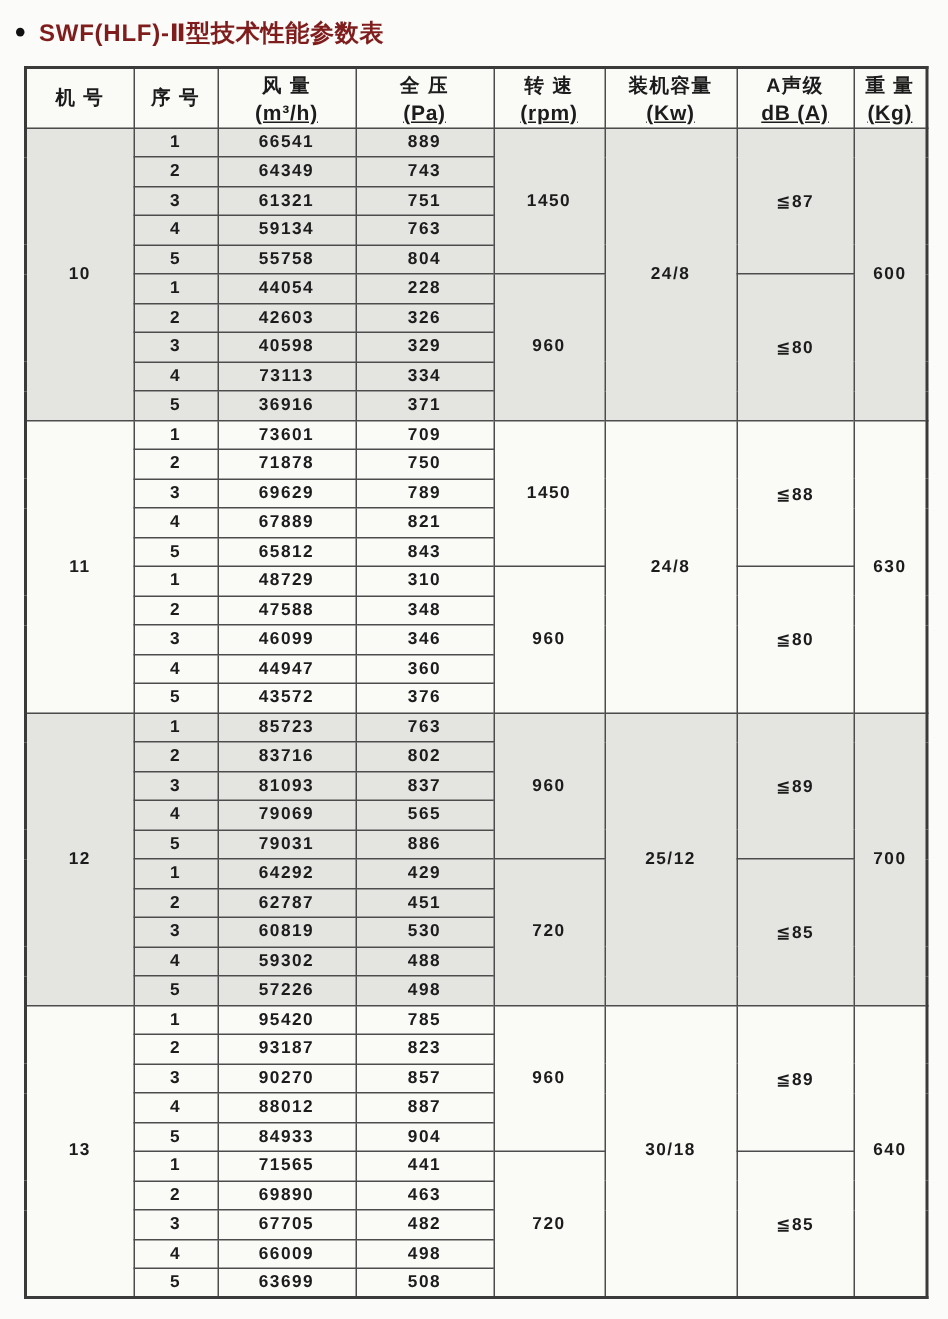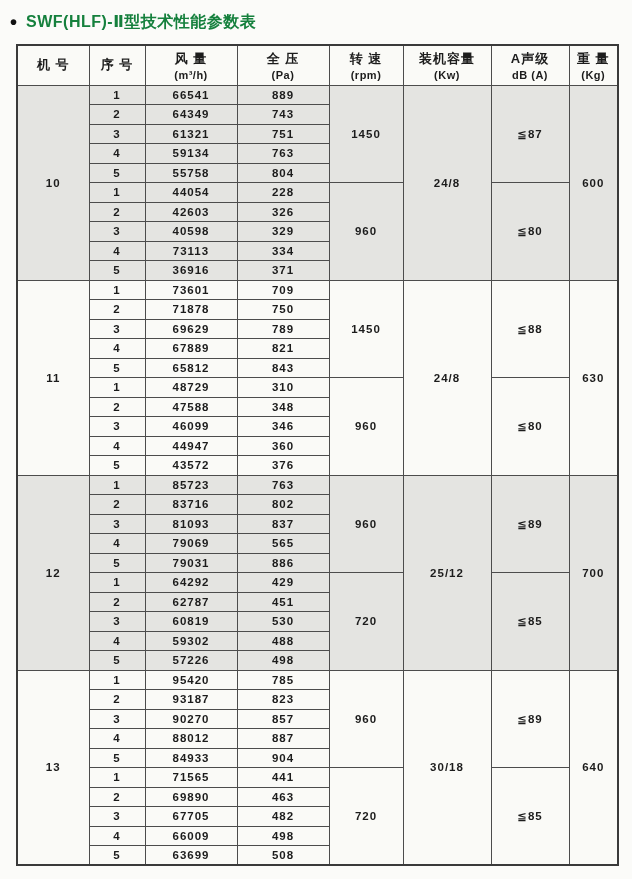--- a/index.html
+++ b/index.html
@@ -22,21 +22,21 @@
   .bullet {
     font-size: 20px;
     line-height: 20px;
     font-weight: bold;
     color: #111;
   }
   .page-title {
     font-size: 16px;
     font-weight: bold;
     letter-spacing: 0.5px;
-    color: #15803d;
+    color: #7f1d1d;
   }
   table.spec {
     margin: 9px 0 0 16px;
     width: 601px;
     border-collapse: collapse;
     table-layout: fixed;
     border: 2px solid #3a3a3a;
     background: #fafaf7;
   }
   th, td {
@@ -49,23 +49,24 @@
   }
   thead tr { height: 40px; }
   tbody tr { height: 19.5px; }
   .hdr-line1 {
     display: block;
     font-size: 13px;
     letter-spacing: 1px;
   }
   .hdr-line2 {
     display: block;
-    font-size: 11px;
+    font-size: 14px;
     letter-spacing: 0.5px;
     margin-top: 1px;
+    text-decoration: underline;
   }
   td {
     font-size: 11.5px;
     letter-spacing: 1px;
   }
   td.shaded { background: #e4e4e1; }
 </style>
 </head>
 <body>
 

